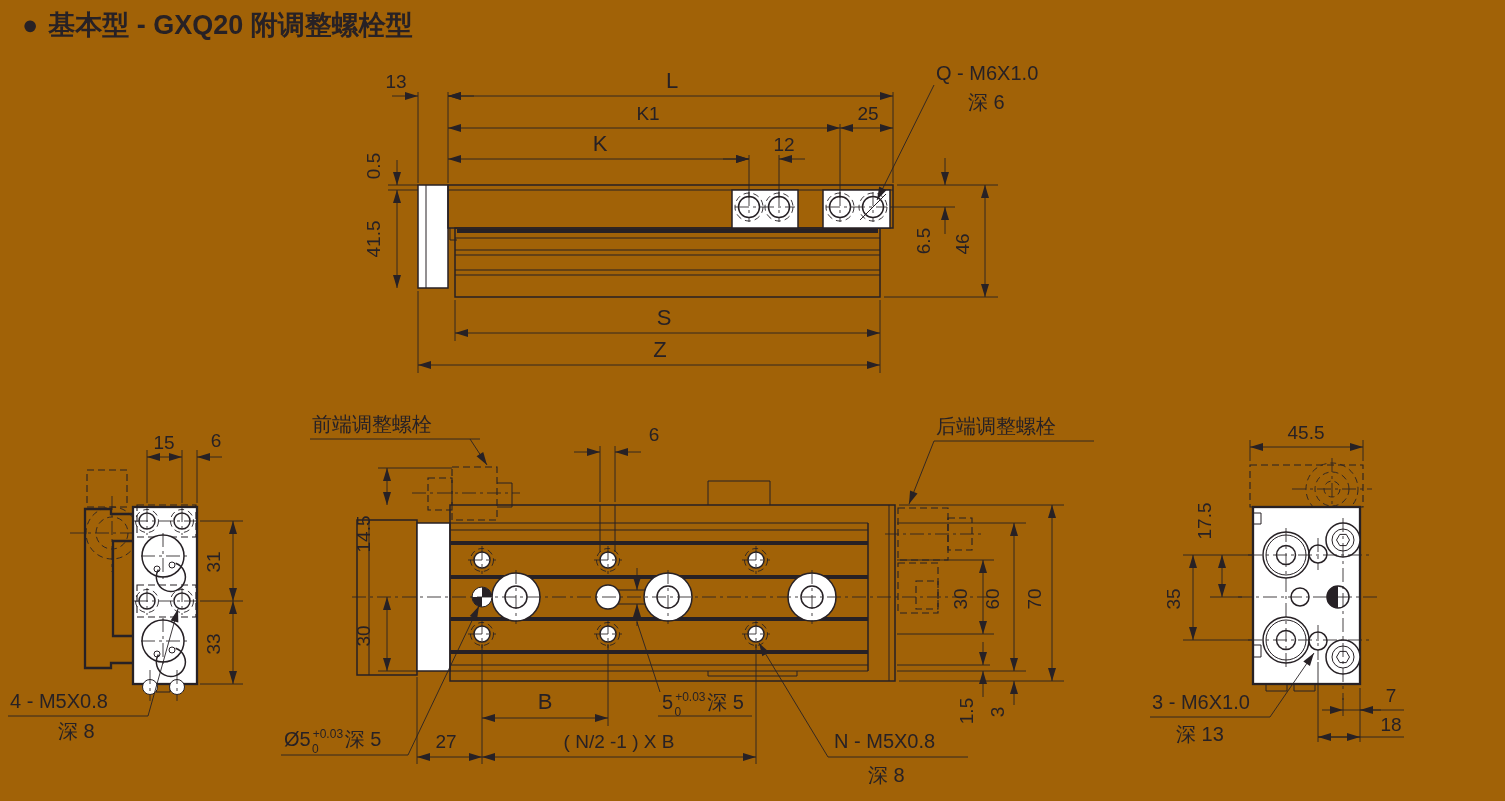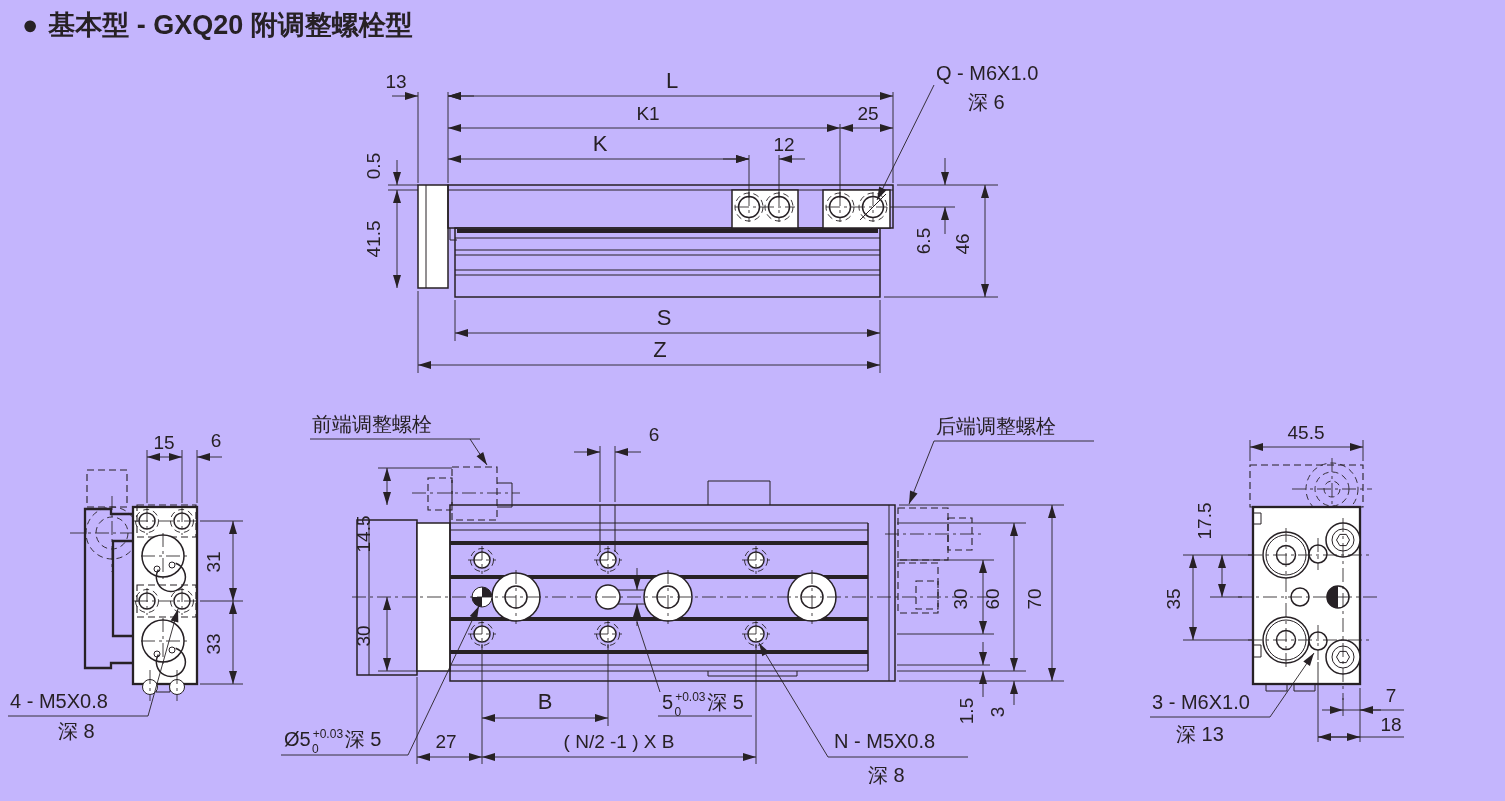--- a/index.html
+++ b/index.html
@@ -1,16 +1,16 @@
 <!DOCTYPE html>
 <html><head>
 <meta charset="utf-8">
 <style>
   html,body{margin:0;padding:0;background:#ffffff}
-  .canvas{width:1505px;height:801px;position:relative;background:#c4b5fd}
+  .canvas{width:1505px;height:801px;position:relative;background:#a16207}
   svg{display:block}
   .ln{stroke:#272125;stroke-width:1.5;fill:none}
   .ln2{stroke:#272125;stroke-width:2.3;fill:none}
   .thin{stroke:#272125;stroke-width:1;fill:none}
   .wfill{fill:#ffffff}
   .band{fill:#272125;stroke:none}
   .dim{stroke:#272125;stroke-width:0.9;fill:none}
   .dash{stroke:#272125;stroke-width:0.9;fill:none;stroke-dasharray:6 4}
   .dashb{stroke:#272125;stroke-width:1.1;fill:none;stroke-dasharray:7 4}
   .dd{stroke:#272125;stroke-width:0.85;fill:none;stroke-dasharray:14 4 3 4}

